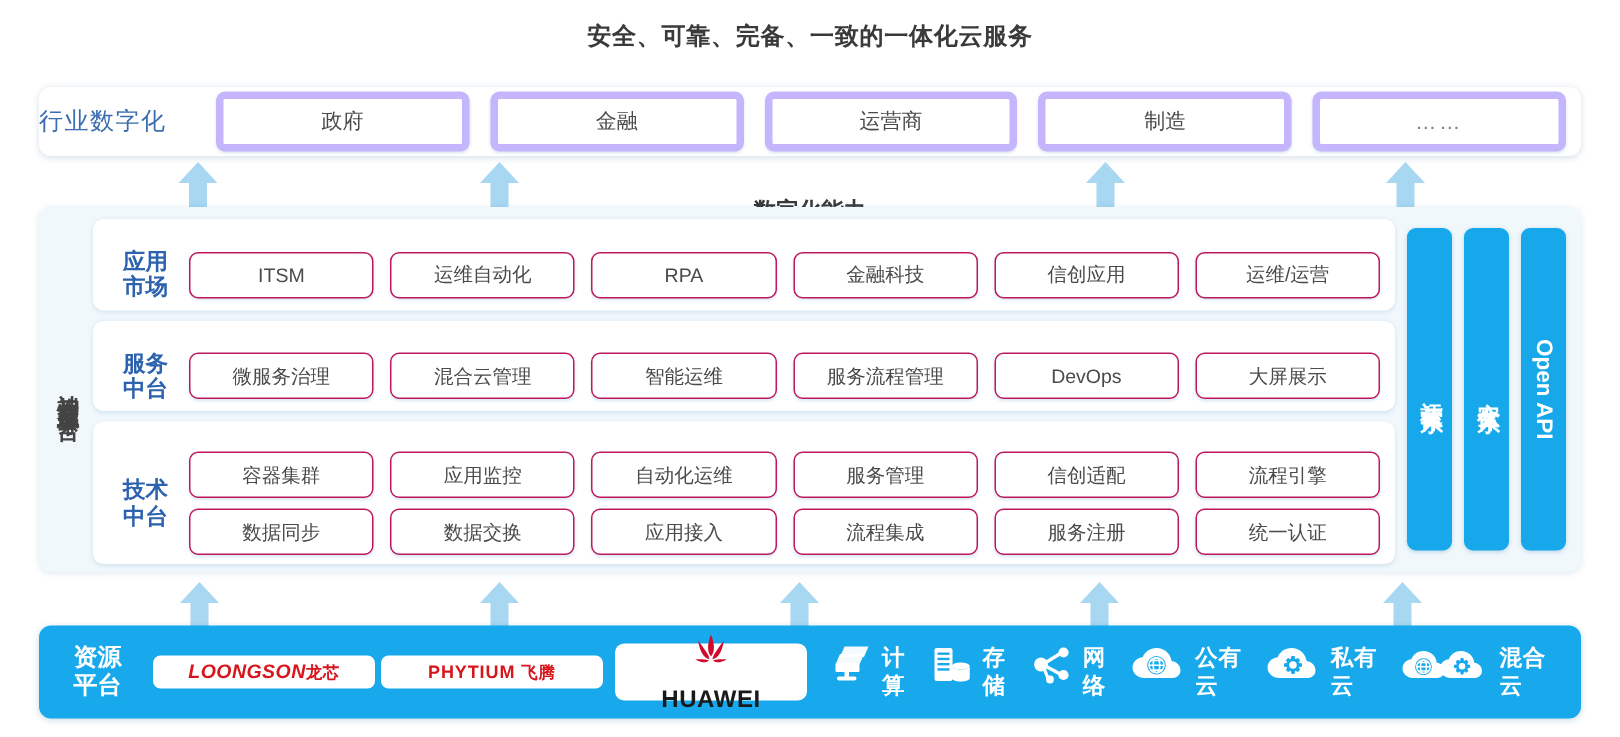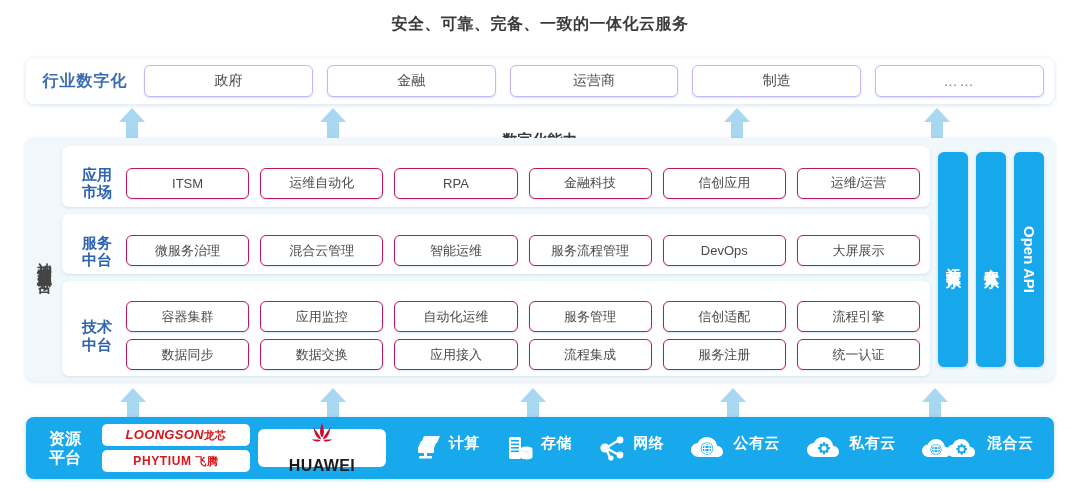--- a/index.html
+++ b/index.html
@@ -19,26 +19,26 @@
   }
 
   
   .industry-band{
     position:absolute;left:26px;top:58px;width:1028px;height:46px;
     background:#ffffff;border-radius:8px;
     box-shadow:0 1px 5px rgba(30,90,140,.18);
     display:flex;align-items:center;
   }
   .industry-label{
-    width:118px;text-align:center;font-size:16px;font-weight:bold;
+    width:118px;font-size:16px;font-weight:normal;
     color:#3b6cb0;letter-spacing:1px;flex:none;
   }
   .industry-items{flex:1;display:flex;gap:14px;padding-right:10px;}
   .ind-box{
-    flex:1;height:30px;border:1px solid #c4b5fd;border-radius:6px;
+    flex:1;height:30px;border:5px solid #c4b5fd;border-radius:6px;
     background:#ffffff;display:flex;align-items:center;justify-content:center;
     font-size:14px;color:#4a4a4a;
     box-shadow:0 1px 2px rgba(60,130,190,.22);
   }
   .ind-box.dots{color:#7d7d7d;letter-spacing:2px;}
 
   
   .arrow{
     position:absolute;width:26px;height:30px;
   }
@@ -115,21 +115,21 @@
   
   .resource{
     position:absolute;left:26px;top:417px;width:1028px;height:62px;
     background:#17a9ec;border-radius:8px;display:flex;align-items:center;
     box-shadow:0 1px 4px rgba(20,110,165,.25);
   }
   .res-label{
     width:66px;flex:none;text-align:center;color:#fff;
     font-size:16px;font-weight:bold;line-height:1.2;margin-left:6px;
   }
-  .chips{display:flex;flex-direction:column;gap:4px;margin-left:4px;}
+  .chips{display:flex;flex-direction:row;gap:4px;margin-left:4px;}
   .chip{
     width:148px;height:22px;background:#fff;border-radius:5px;
     display:flex;align-items:center;justify-content:center;
   }
   .brand{font-size:13px;font-weight:bold;font-style:italic;color:#d6151c;letter-spacing:.3px;}
   .brand .cn{font-style:normal;font-size:11px;}
   .brand2{font-size:12px;font-weight:bold;font-style:normal;color:#d6151c;letter-spacing:.6px;}
   .brand2 .cn{font-size:11px;}
   .huawei-chip{
     width:128px;height:38px;background:#fff;border-radius:6px;margin-left:8px;

